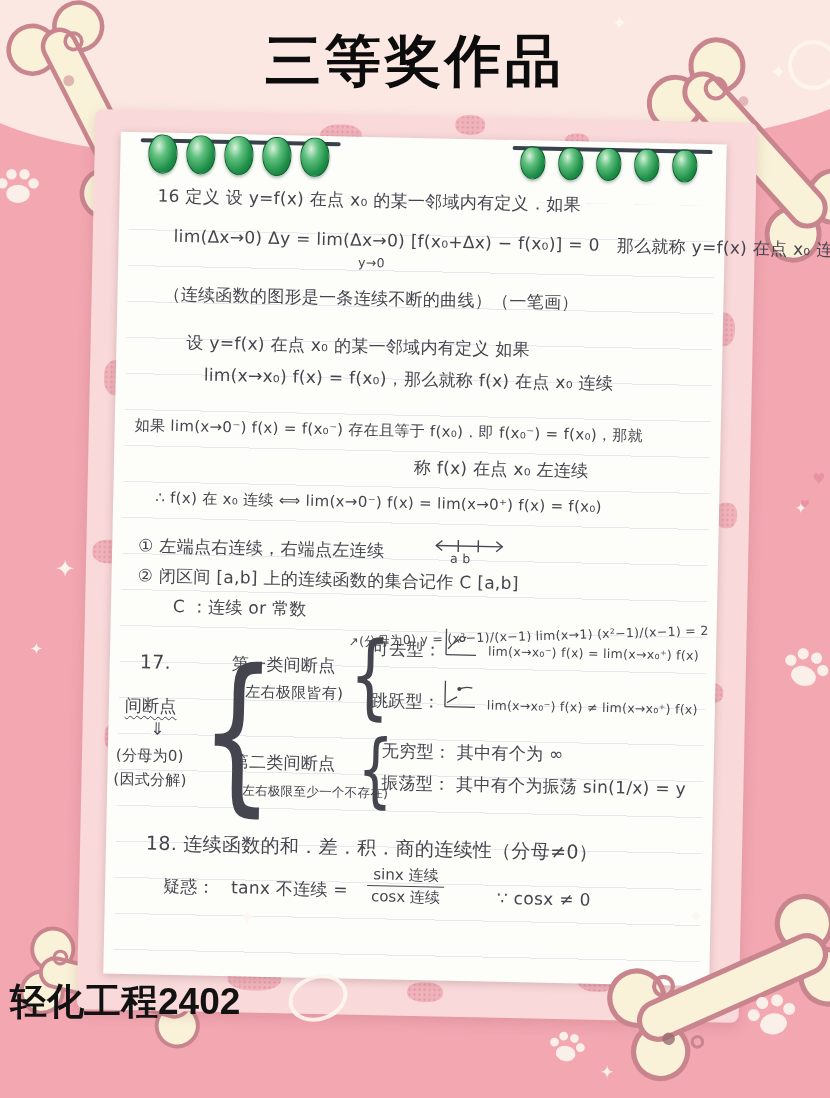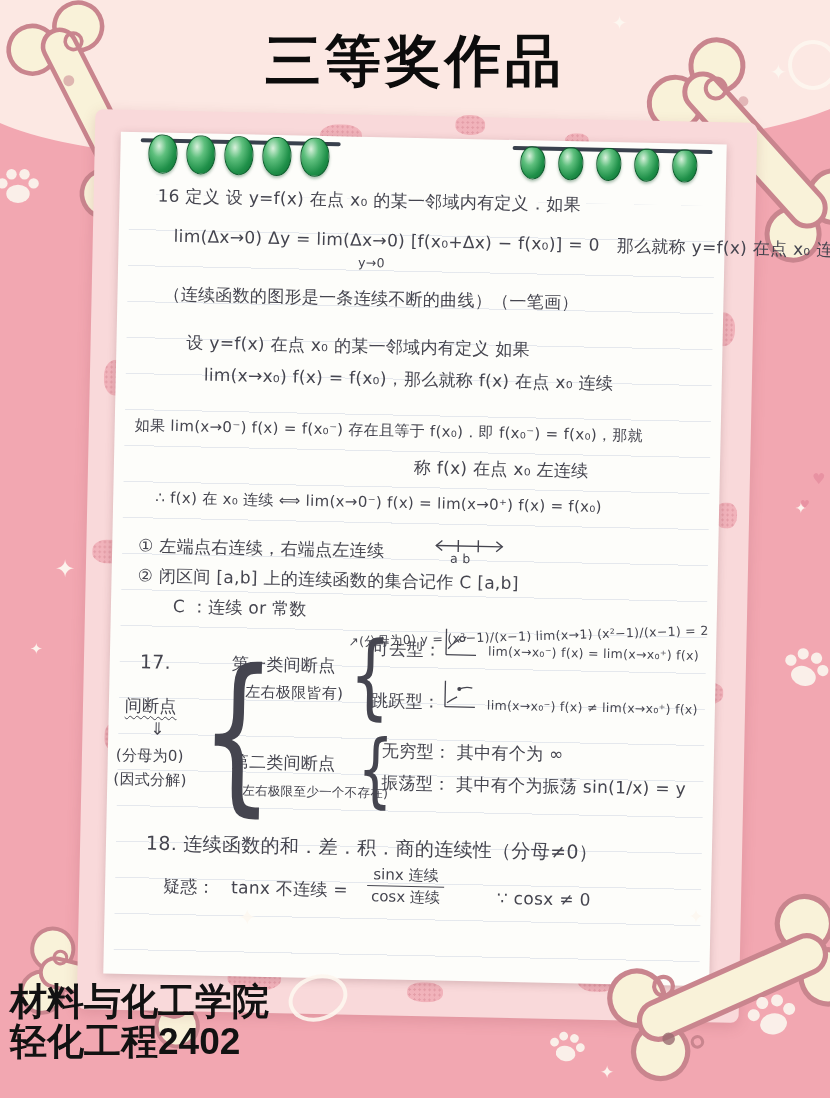--- a/index.html
+++ b/index.html
@@ -274,15 +274,14 @@
   <div class="ink" style="left:58px;top:742px;">疑惑：</div>
   <div class="ink" style="left:126px;top:742px;">tanx 不连续 =</div>
   <div class="frac" style="left:262px;top:728px;">
     <span class="num">sinx 连续</span>
     <span class="den">cosx 连续</span>
   </div>
   <div class="ink" style="left:392px;top:748px;">∵ cosx ≠ 0</div>
 </div>
 
 <div class="abs credits">
-  <div>材料与化工学院</div>
   <div>轻化工程2402</div>
 </div>
 
 </body></html>

